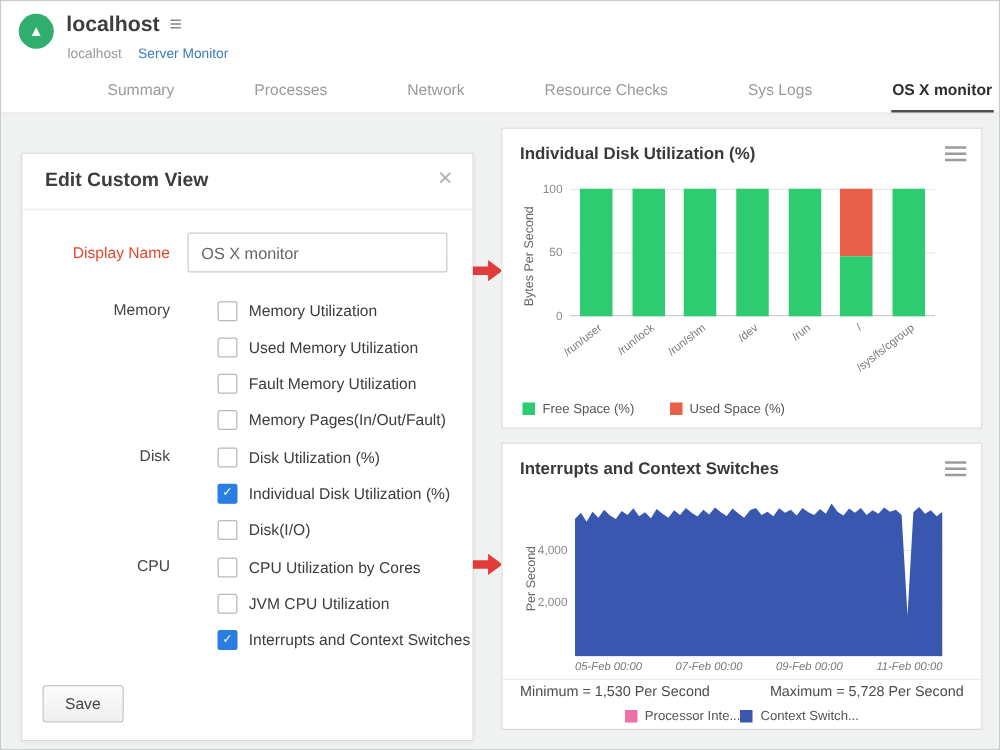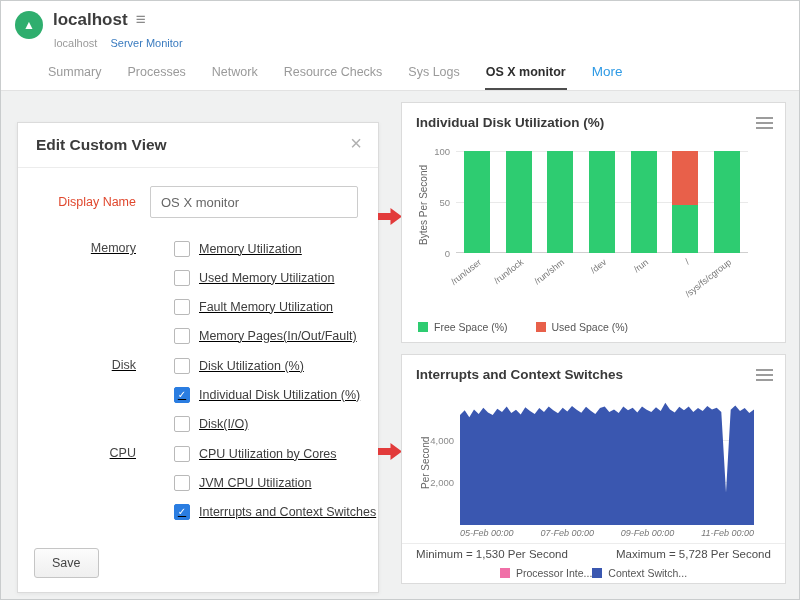--- a/index.html
+++ b/index.html
@@ -7,36 +7,36 @@
 
   
   .header{position:absolute;top:0;left:0;width:100%;height:89px;background:#fff;border-bottom:1px solid #e2e2e2;z-index:2;}
   .app-icon{position:absolute;left:14px;top:10px;width:28px;height:28px;border-radius:50%;background:#2fae6e;color:#fff;display:flex;align-items:center;justify-content:center;font-size:12px;}
   .host-title{position:absolute;left:52px;top:9px;font-size:17px;font-weight:bold;color:#3d3d3d;display:flex;align-items:center;gap:8px;}
   .menu-icon{font-size:17px;color:#8a8a8a;font-weight:normal;cursor:pointer;}
   .breadcrumb{position:absolute;left:53px;top:36px;font-size:11px;}
   .breadcrumb .root{color:#9a9a9a;margin-right:10px;cursor:pointer;}
   .breadcrumb .current{color:#3a7bbf;cursor:pointer;}
   .tabbar{position:absolute;left:46px;bottom:0;display:flex;gap:24px;align-items:flex-end;}
-  .tab{font-size:12.5px;color:#9a9a9a;padding:6px 1px 11px;cursor:pointer;white-space:nowrap;}
+  .tab{font-size:12.5px;color:#9a9a9a;padding:6px 1px 11px;cursor:pointer;white-space:nowrap;margin-left:38px;}
   .tab.active{color:#2e2e2e;font-weight:bold;border-bottom:2px solid #4d4d4d;padding-bottom:9px;}
   .tab.accent{color:#2e9ae5;font-size:13.5px;}
 
   
   .content{position:absolute;top:90px;left:0;right:0;bottom:0;background:#f0f1f1;}
 
   
   .modal{position:absolute;left:16px;top:11px;width:362px;height:471px;background:#fff;border:1px solid #dbdbdb;box-shadow:0 1px 4px rgba(0,0,0,0.06);box-sizing:border-box;margin-top:20px;}
   .modal-header{height:44px;border-bottom:1px solid #ececec;position:relative;}
   .modal-title{position:absolute;left:18px;top:13px;font-size:15.5px;font-weight:bold;color:#3c3c3c;}
   .modal-close{position:absolute;right:16px;top:9px;font-size:20px;color:#b0b0b0;cursor:pointer;}
   .form-row{display:flex;align-items:center;margin-top:18px;}
   .dn-label{width:132px;text-align:right;padding-right:14px;font-size:12.5px;color:#e0482e;box-sizing:border-box;flex-shrink:0;}
   .dn-input{width:186px;height:30px;border:1px solid #ccc;border-radius:2px;padding:0 10px;font-size:13px;color:#666;font-family:inherit;box-sizing:content-box;}
-  #groups{margin-top:16px;text-decoration:underline;}
+  #groups{margin-top:16px;}
   .group{display:flex;margin-bottom:1px;}
   .group-label{width:132px;text-align:right;padding-right:14px;font-size:12.5px;color:#454545;line-height:29px;box-sizing:border-box;flex-shrink:0;}
   .group-options{flex:1;}
   .option{display:flex;align-items:center;height:29px;cursor:pointer;padding-left:24px;}
   .cb{width:14px;height:14px;border:1px solid #b9b9b9;border-radius:2px;margin-right:9px;background:#fff;flex-shrink:0;}
   .cb.checked{background:#2a7de1;border-color:#2a7de1;}
   .cb.checked::after{content:"\2713";display:block;color:#fff;font-size:10px;line-height:14px;text-align:center;}
   .opt-label{font-size:12.5px;color:#3d3d3d;}
   .save-btn{position:absolute;left:16px;bottom:14px;padding:7px 17px;font-size:12.5px;color:#444;background:linear-gradient(#fcfcfc,#efefef);border:1px solid #c5c5c5;border-radius:3px;font-family:inherit;cursor:pointer;}
 

